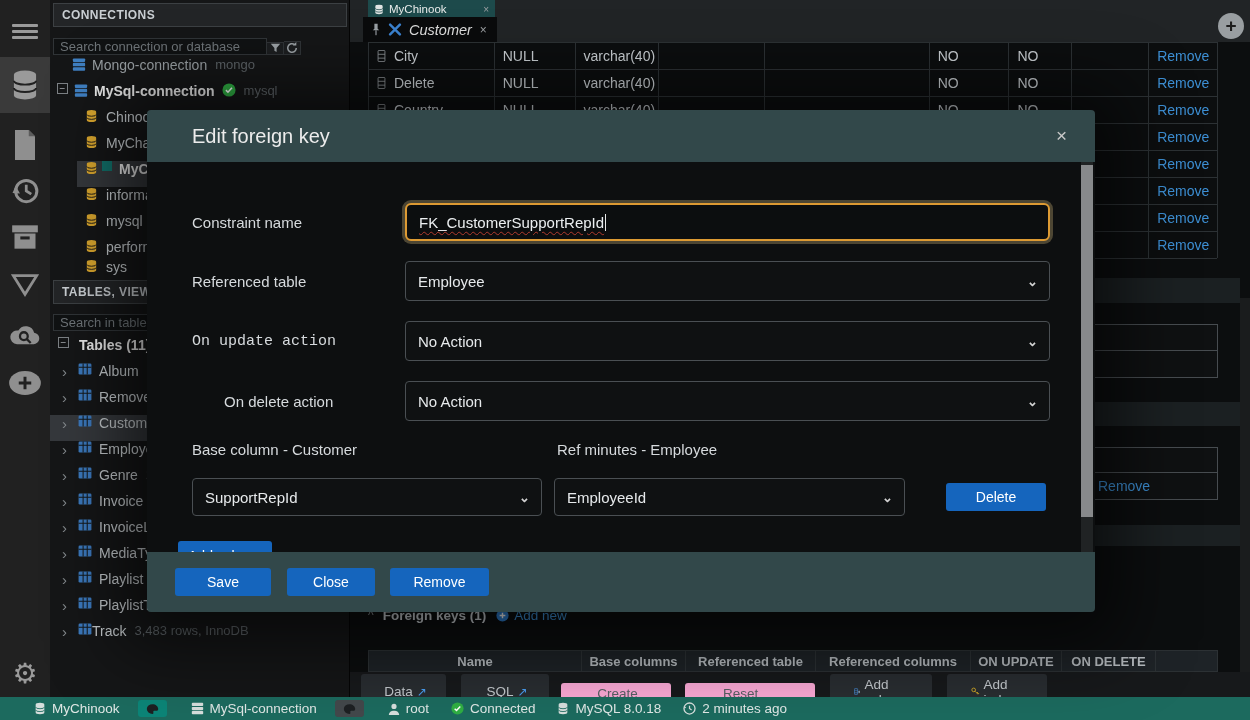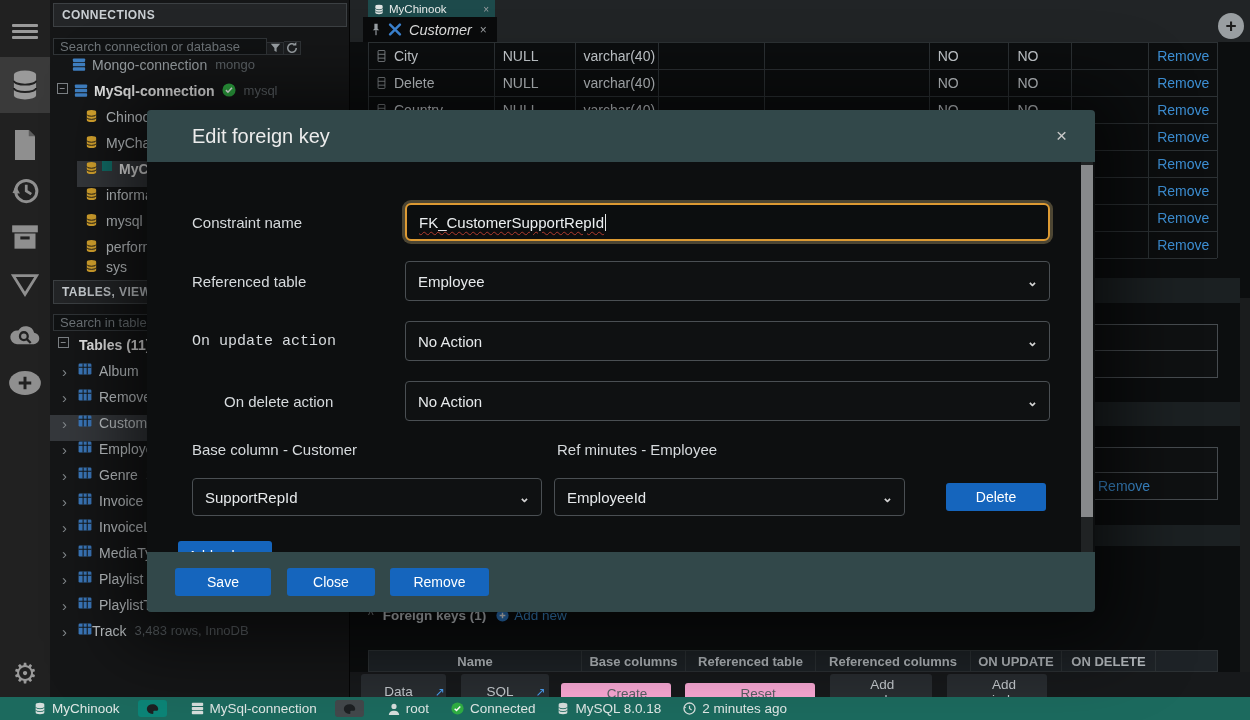--- a/index.html
+++ b/index.html
@@ -54,21 +54,21 @@
 
   
   #fkbar { left:368px; top:606px; width:872px; height:18px; display:flex; align-items:center; font-size:13.5px; color:#c9ced2; }
   #fkhdr { left:368px; top:650px; width:850px; height:22px; display:flex; background:#1e2327; border:1px solid #2c3134; }
   .fkh-cell { border-right:1px solid #2c3134; display:flex; align-items:center; justify-content:center; font-size:13px; font-weight:bold; color:#b6bbbf; white-space:nowrap; overflow:hidden; }
   .f0{width:213px}.f1{width:104px}.f2{width:130px}.f3{width:155px}.f4{width:91px}.f5{width:94px}.f6{width:61px;border-right:none}
 
   
   #toolbar { left:350px; top:672px; width:900px; height:25px; background:#17191b; }
   .tb-btn { position:absolute; top:2px; height:35px; background:#292d31; border-radius:3px; display:flex; align-items:center; justify-content:center;
-            font-size:13.5px; color:#c3c8cc; gap:22px; padding:0 24px; }
+            font-size:13.5px; color:#c3c8cc; gap:4px; padding:0 24px; }
   .tb-btn.disabled { background:#f9a8d4; color:#595f64;margin-top:9px; }
   .ext { color:#4a9df0; font-size:12px; }
 
   
   #statusbar { left:0; top:697px; width:1250px; height:23px; background:#1c6a5e; display:flex; align-items:center; font-size:13.5px; color:#dfe7e5; }
   .sb-item { display:flex; align-items:center; gap:6px; }
   .sb-badge { width:29px; height:17px; border-radius:3px; display:flex; align-items:center; justify-content:center; }
 
   
   #modal { left:147px; top:110px; width:948px; height:502px; border-radius:4px;

